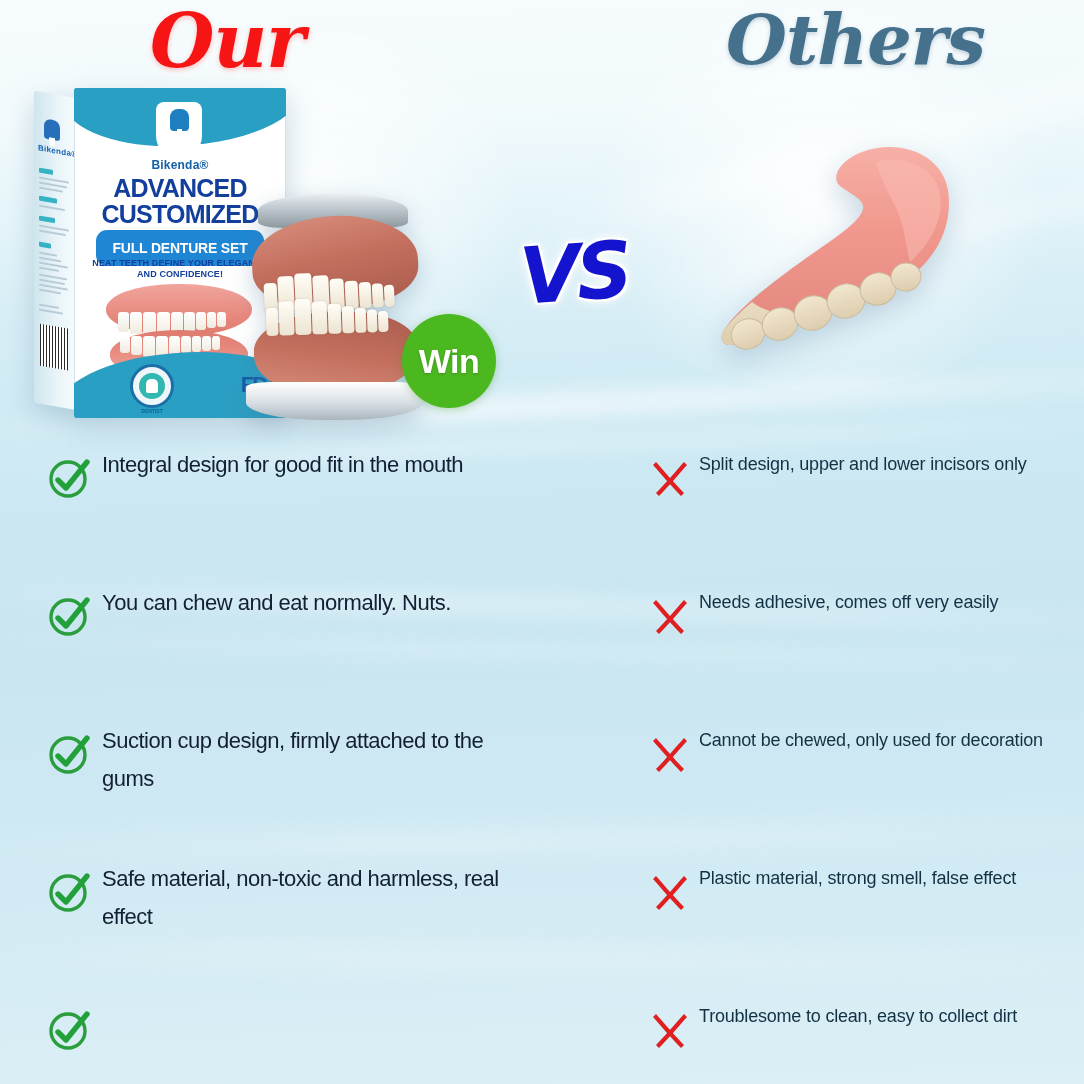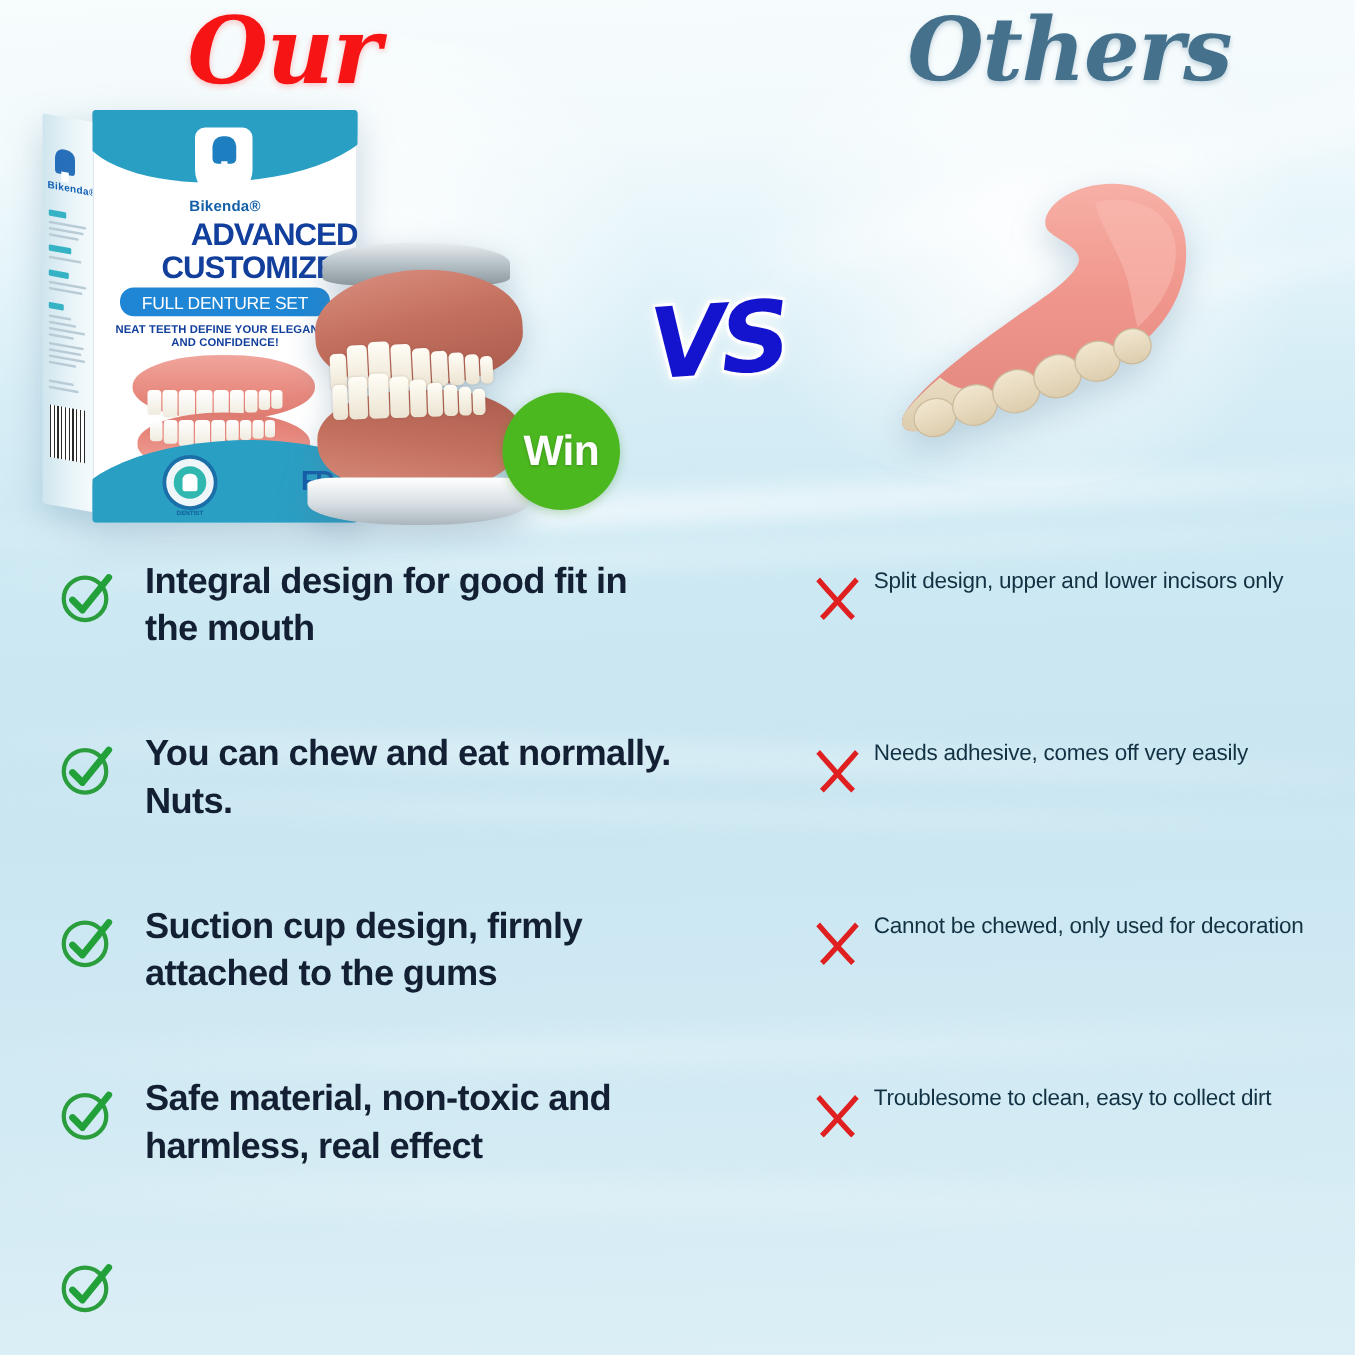--- a/index.html
+++ b/index.html
@@ -138,24 +138,24 @@
   .pbox-shield{
     position:absolute; left:82px; top:14px; width:46px; height:56px;
     background:#fff; border-radius:8px 8px 22px 22px;
     display:flex; align-items:flex-start; justify-content:center;
   }
   .pbox-shield .tooth{ margin-top:7px; width:19px; height:22px; background:#1d7fc0;
     border-radius:8px 8px 4px 4px; position:relative;}
   .pbox-shield .tooth::after{content:""; position:absolute; left:7px; bottom:-5px; width:5px; height:7px; background:#fff;}
   .pbox-brand{ position:absolute; left:70px; top:70px; width:72px; text-align:center;
     font-size:12px; font-weight:bold; color:#1360a8; letter-spacing:.2px;}
-  .pbox-h1{ position:absolute; left:0; right:0; top:88px; text-align:right;
+  .pbox-h1{ position:absolute; left:0; right:0; top:88px; text-align:center;
     font-size:25px; font-weight:bold; color:#123f9c; letter-spacing:-.8px; line-height:25px;}
-  .pbox-banner{ position:absolute; left:22px; top:142px; right:22px; height:23px;
-    background:#1e86d4; border-radius:11px; color:#fff; font-size:14px; font-weight:normal;
+  .pbox-banner{ position:absolute; left:22px; top:142px; right:22px; height:36px;
+    background:#1e86d4; border-radius:11px; color:#fff; font-size:14px; font-weight:bold;
     display:flex; align-items:center; justify-content:center; letter-spacing:-.2px;}
   .pbox-tag{ position:absolute; left:12px; right:12px; top:170px; text-align:center;
     font-size:9px; font-weight:bold; color:#123f9c; line-height:11px; letter-spacing:.1px;}
   .pbox-botwave{ position:absolute; left:-18px; bottom:-42px; width:260px; height:108px;
     background:#2a9fc4; border-radius:56% 44% 0 0;}
   .pbox-botwave2{ position:absolute; left:-26px; bottom:-52px; width:270px; height:100px;
     background:#1d8ab5; border-radius:48% 60% 0 0; opacity:.6;}
   .pbox-seal{ position:absolute; left:56px; bottom:10px; width:44px; height:44px; border-radius:50%;
     background:#eef6fa; border:3px solid #1b6fa8; display:flex; align-items:center; justify-content:center;}
   .pbox-seal .inner{ width:26px; height:26px; border-radius:50%; background:#2fb7b0;
@@ -225,22 +225,22 @@
   .row .txt { }
 
   
   .ico-check { position:relative; width:46px; height:46px; flex:0 0 46px; margin-top:9px; }
   .ico-check svg { display:block; }
   
   .ico-cross { position:relative; width:44px; height:44px; flex:0 0 44px; margin-top:9px; }
   .ico-cross svg { display:block; }
 
   #col-left .txt {
-    font-size: 29px; font-weight: bold; line-height: 38px;
-    color: #131f33; letter-spacing: -.5px; margin-left: 24px;
+    font-size: 22px; font-weight: normal; line-height: 38px;
+    color: #131f33; letter-spacing: -.5px; margin-left: 10px;
     max-width: 430px;
   }
   #col-right .txt {
     font-size: 18px; font-weight: normal; line-height: 37px;
     color: #123244; letter-spacing: -.2px; margin-left: 7px;
     max-width: 360px;
   }
 </style>
 </head>
 <body>
@@ -481,17 +481,26 @@
       </span>
       <span class="txt">Cannot be chewed, only used for decoration</span>
     </div>
     <div class="row">
       <span class="ico-cross">
         <svg width="44" height="44" viewBox="0 0 44 44" xmlns="http://www.w3.org/2000/svg">
           <path d="M8 7 C16 16 28 30 36 38 L33 41 C25 33 13 19 5 10 Z" fill="#e02020"></path>
           <path d="M36 7 C28 16 16 30 8 38 L11 41 C19 33 31 19 39 10 Z" fill="#e02020"></path>
         </svg>
       </span>
+      <span class="txt">Plastic material, strong smell, false effect</span>
+    </div>
+    <div class="row">
+      <span class="ico-cross">
+        <svg width="44" height="44" viewBox="0 0 44 44" xmlns="http://www.w3.org/2000/svg">
+          <path d="M8 7 C16 16 28 30 36 38 L33 41 C25 33 13 19 5 10 Z" fill="#e02020"></path>
+          <path d="M36 7 C28 16 16 30 8 38 L11 41 C19 33 31 19 39 10 Z" fill="#e02020"></path>
+        </svg>
+      </span>
       <span class="txt">Troublesome to clean, easy to collect dirt</span>
     </div>
   </div>
 
 </div>
 
 </body></html>

